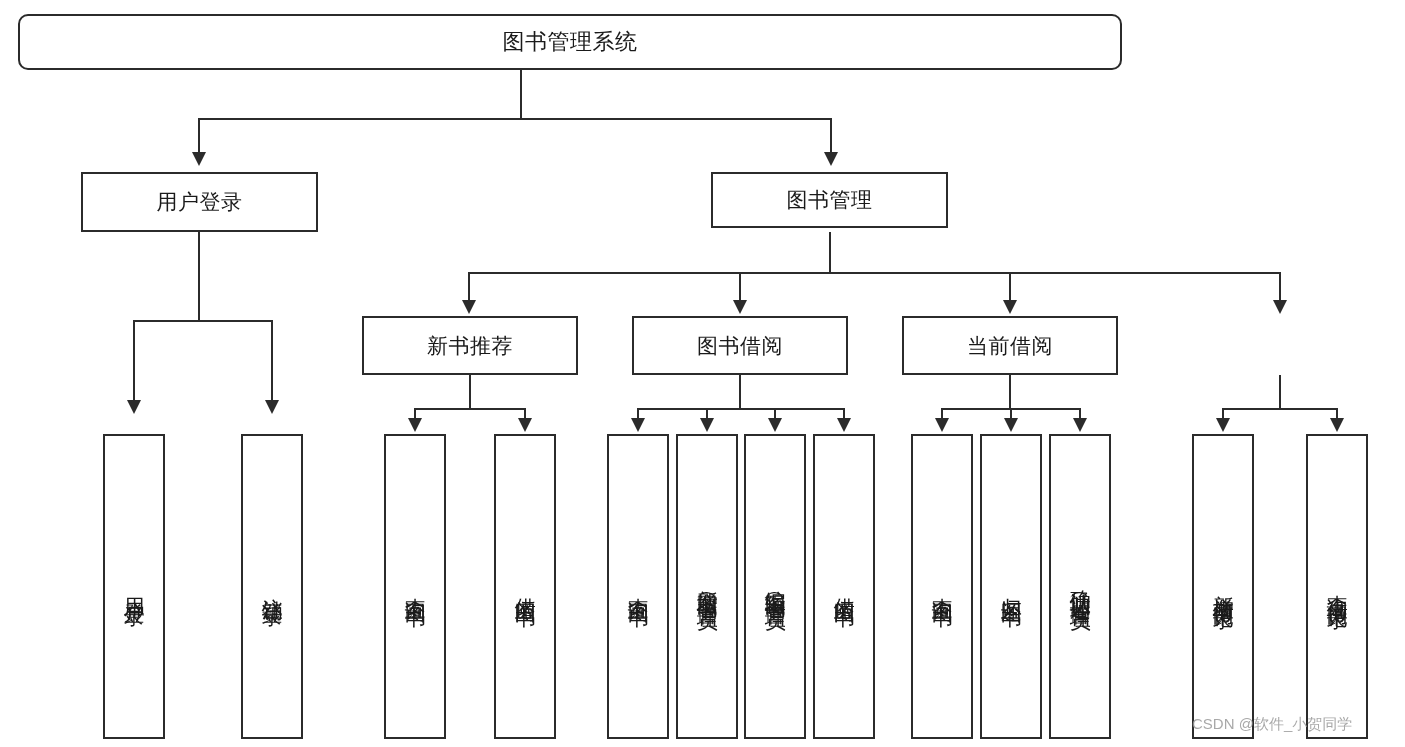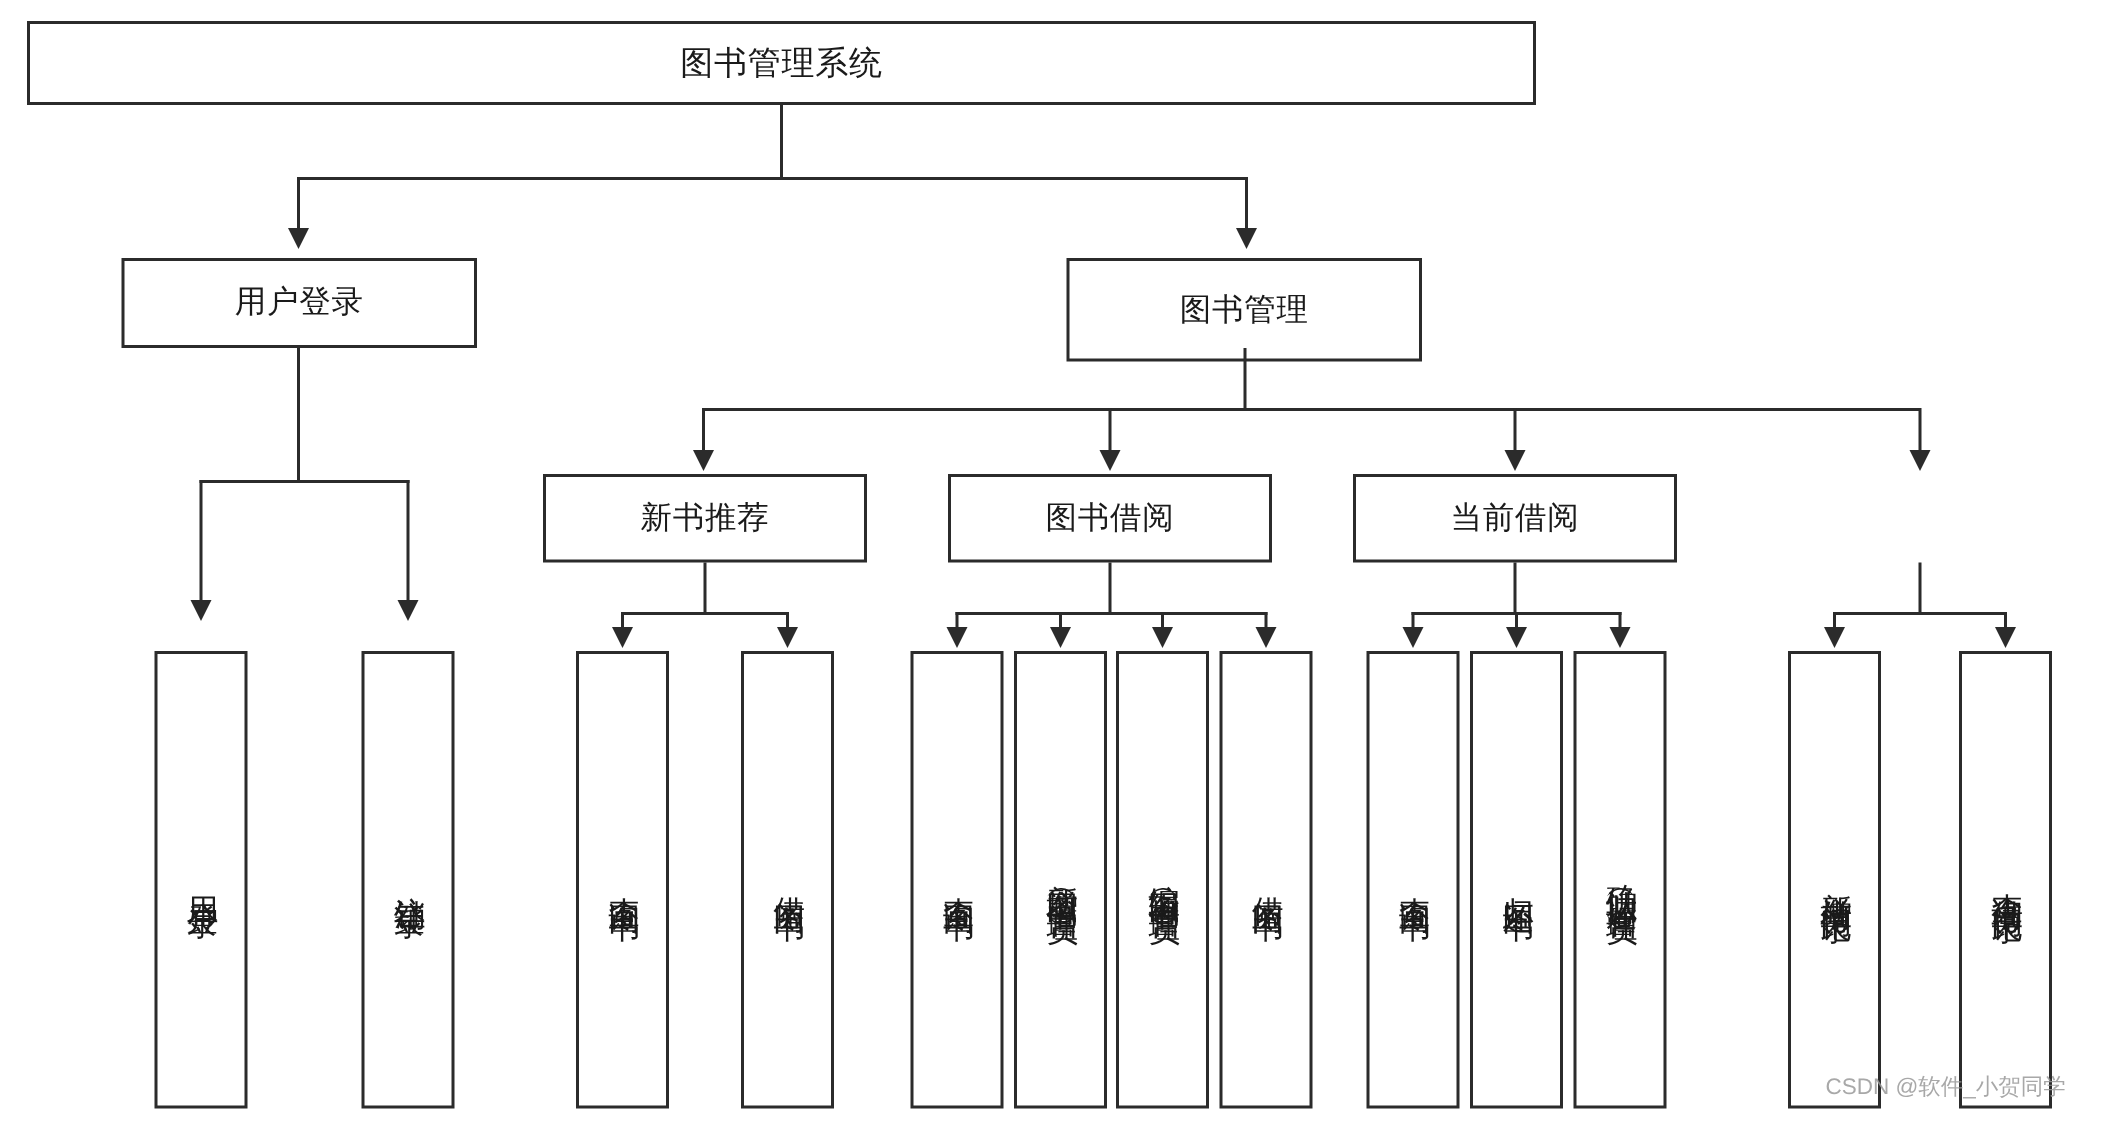--- a/index.html
+++ b/index.html
@@ -82,37 +82,37 @@
     white-space: nowrap;
     opacity: 0.85;
     font-family: "Liberation Sans", "DejaVu Sans", sans-serif;
   }
 </style>
 </head>
 <body>
 
 <div id="canvas">
 
-  <div class="node horiz root" style="left:18px; top:14px; width:1006px; height:56px;">
+  <div class="node horiz root" style="left:18px; top:14px; width:1104px; height:56px;border-radius:10px;">
     <span>图书管理系统</span>
   </div>
 
   <div class="conn-v" style="left:520px; top:70px; width:2px; height:48px;"></div>
 
   <div class="conn-h" style="left:198px; top:118px; width:634px; height:2px;"></div>
 
   <div class="conn-v" style="left:198px; top:118px; width:2px; height:36px;"></div>
   <div class="arrow-head" style="left:192px; top:152px;"></div>
   <div class="conn-v" style="left:830px; top:118px; width:2px; height:36px;"></div>
   <div class="arrow-head" style="left:824px; top:152px;"></div>
 
   <div class="node horiz" style="left:81px; top:172px; width:237px; height:60px;">
     <span>用户登录</span>
   </div>
-  <div class="node horiz" style="left:711px; top:172px; width:237px; height:69px;">
+  <div class="node horiz" style="left:711px; top:172px; width:237px; height:56px;">
     <span>图书管理</span>
   </div>
 
   <div class="conn-v" style="left:198px; top:232px; width:2px; height:88px;"></div>
   <div class="conn-h" style="left:133px; top:320px; width:140px; height:2px;"></div>
   <div class="conn-v" style="left:133px; top:320px; width:2px; height:82px;"></div>
   <div class="arrow-head" style="left:127px; top:400px;"></div>
   <div class="conn-v" style="left:271px; top:320px; width:2px; height:82px;"></div>
   <div class="arrow-head" style="left:265px; top:400px;"></div>
 
@@ -208,15 +208,15 @@
     <span class="vtext">确认归还（管理员）</span>
   </div>
 
   <div class="node vert" style="left:1192px; top:434px; width:62px; height:305px;">
     <span class="vtext">新增借阅记录</span>
   </div>
   <div class="node vert" style="left:1306px; top:434px; width:62px; height:305px;">
     <span class="vtext">查询借阅记录</span>
   </div>
 
-  <div class="watermark" style="left:1217px; top:715px;">CSDN @软件_小贺同学</div>
+  <div class="watermark" style="left:1192px; top:715px;">CSDN @软件_小贺同学</div>
 
 </div>
 
 </body></html>

